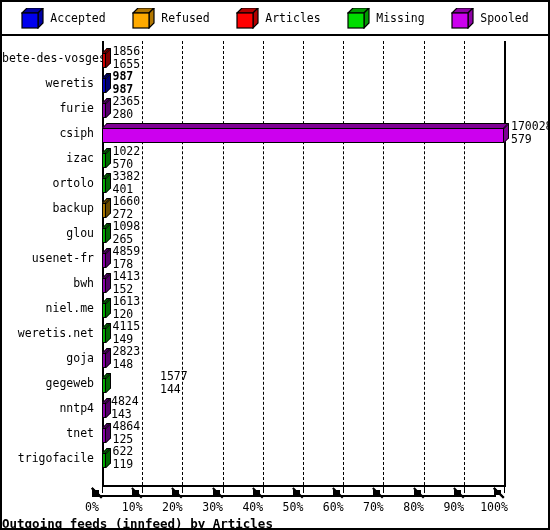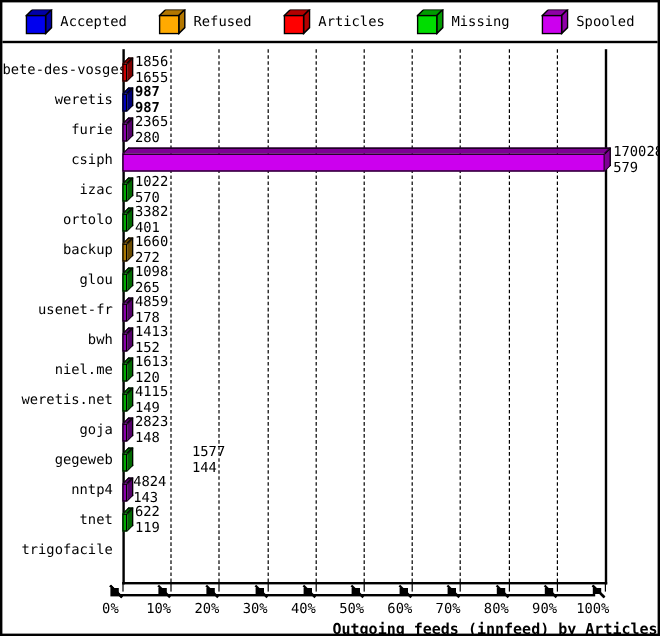--- a/index.html
+++ b/index.html
@@ -115,21 +115,21 @@
     font-size: 11.5px;
     color: #000;
     text-align: center;
     width: 40px;
     margin-left: -20px;
   }
   #xtitle {
     position: absolute;
     left: 0; top: 480px;
     width: 546px;
-    text-align: right;
+    text-align: left;
     font-size: 12.5px;
     font-weight: bold;
     color: #000;
   }
   
   #rows {
     position: absolute;
     left: 100px; top: 10px;
     width: 404px;
   }
@@ -425,20 +425,31 @@
         </div>
         <div class="row">
           <div class="bar-wrap" style="width: 3.5px;">
             <div class="bar-top" style="width: 3.5px; background: rgb(84, 0, 105);"></div>
             <div class="bar-front" style="width: 3.5px; background: rgb(136, 0, 170);"></div>
             <div class="bar-side" style="left: 3.5px; background: rgb(84, 0, 105);"></div>
           </div>
           <div class="vals" style="left: 9px;">
             <div>4824</div>
             <div>143</div>
+          </div>
+        </div>
+        <div class="row">
+          <div class="bar-wrap" style="width: 3.5px;">
+            <div class="bar-top" style="width: 3.5px; background: rgb(84, 0, 105);"></div>
+            <div class="bar-front" style="width: 3.5px; background: rgb(136, 0, 170);"></div>
+            <div class="bar-side" style="left: 3.5px; background: rgb(84, 0, 105);"></div>
+          </div>
+          <div class="vals" style="left: 10.5px;">
+            <div>4864</div>
+            <div>125</div>
           </div>
         </div>
         <div class="row">
           <div class="bar-wrap" style="width: 3.5px;">
             <div class="bar-top" style="width: 3.5px; background: rgb(0, 105, 0);"></div>
             <div class="bar-front" style="width: 3.5px; background: rgb(0, 170, 0);"></div>
             <div class="bar-side" style="left: 3.5px; background: rgb(0, 105, 0);"></div>
           </div>
           <div class="vals" style="left: 10.5px;">
             <div>622</div>

